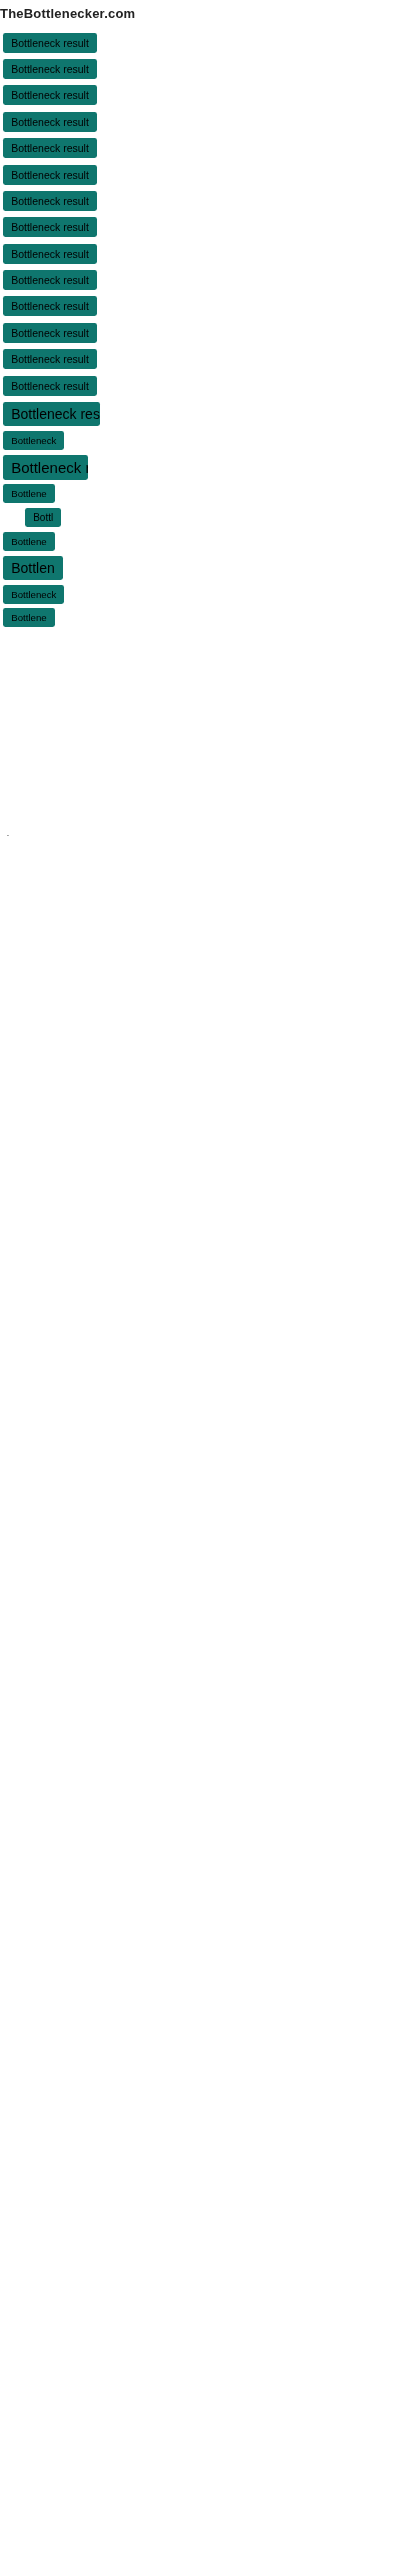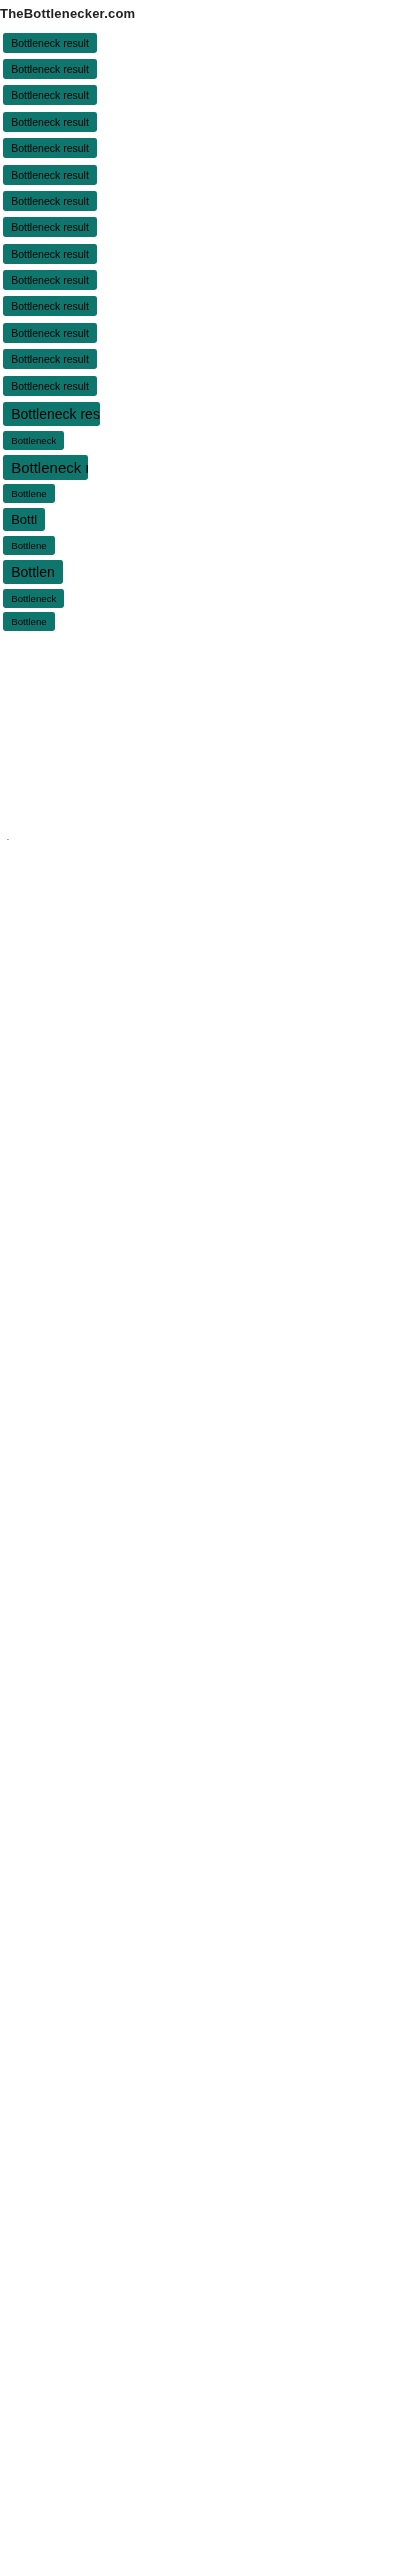--- a/index.html
+++ b/index.html
@@ -122,21 +122,21 @@
       <div class="bottleneck-item row-gap-medium">
         <span class="bottleneck-badge" style="max-width: 72px; font-size: 9.7px;">Bottleneck</span>
       </div>
       <div class="bottleneck-item row-gap-medium">
         <span class="bottleneck-badge" style="max-width: 85px; font-size: 15px;">Bottleneck re</span>
       </div>
       <div class="bottleneck-item row-gap-medium">
         <span class="bottleneck-badge" style="max-width: 64px; font-size: 9.7px;">Bottlene</span>
       </div>
       <div class="bottleneck-item row-gap-medium">
-        <span class="bottleneck-badge" style="max-width: 44px; font-size: 13px;">Bottl</span>
+        <span class="bottleneck-badge" style="max-width: 44px; font-size: 10px; margin-left: 22px;">Bottl</span>
       </div>
       <div class="bottleneck-item row-gap-medium">
         <span class="bottleneck-badge" style="max-width: 64px; font-size: 9.7px;">Bottlene</span>
       </div>
       <div class="bottleneck-item row-gap-medium">
         <span class="bottleneck-badge" style="max-width: 60px; font-size: 14px;">Bottlen</span>
       </div>
       <div class="bottleneck-item row-gap-medium">
         <span class="bottleneck-badge" style="max-width: 72px; font-size: 9.7px;">Bottleneck</span>
       </div>

